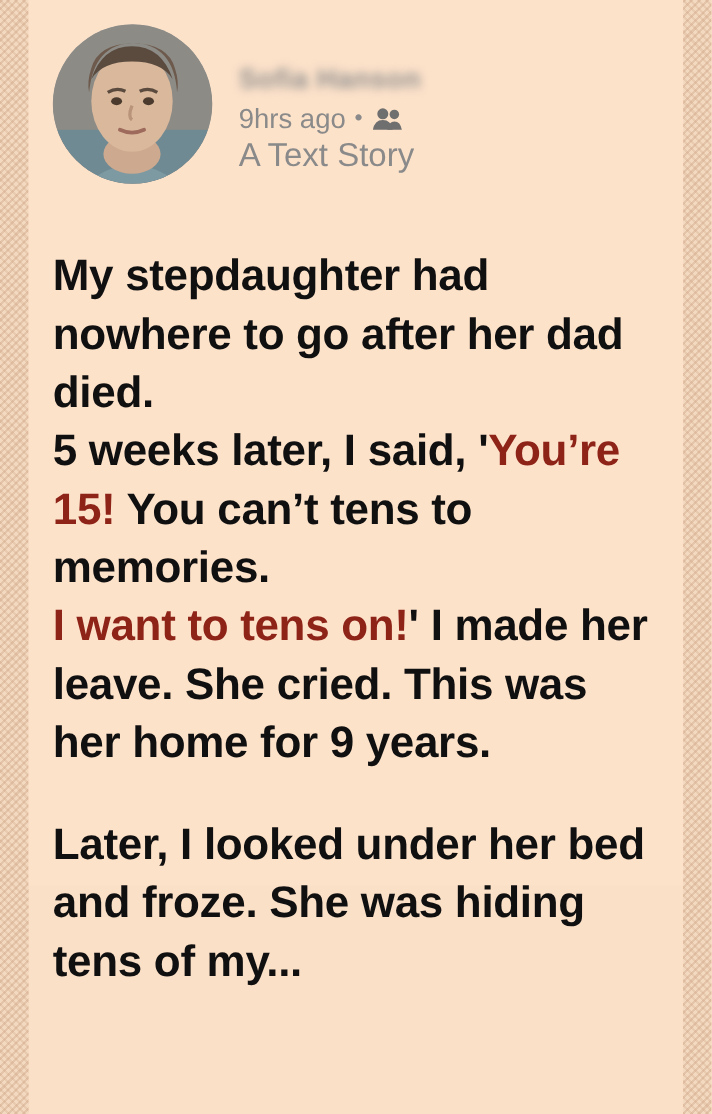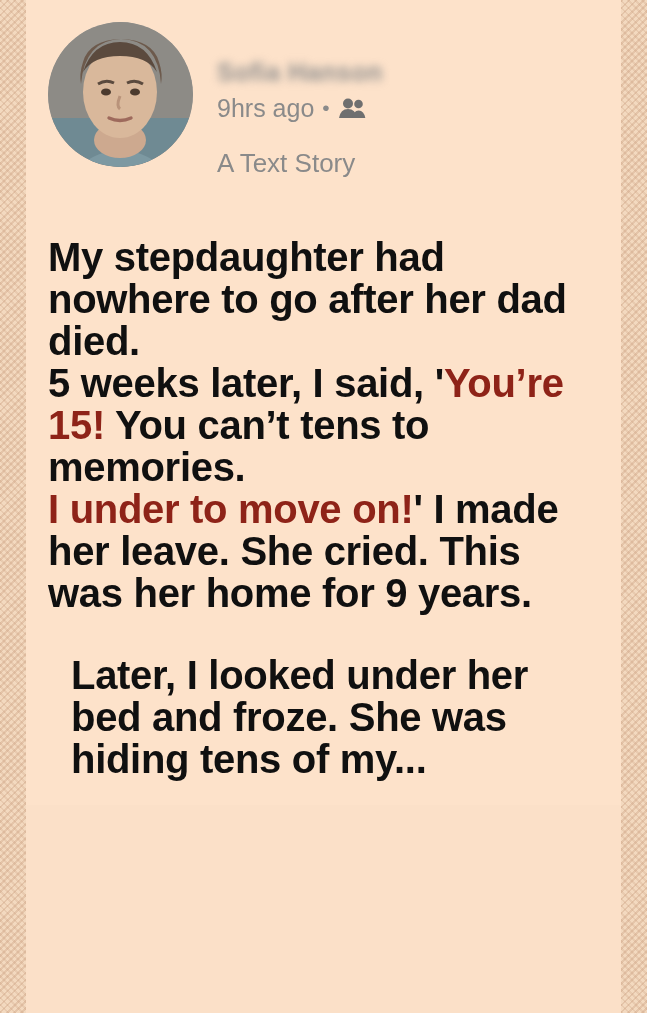--- a/index.html
+++ b/index.html
@@ -85,39 +85,38 @@
     margin: 0 8px;
     font-size: 21px;
     color: #8a8a8a;
   }
   .audience-icon {
     display: inline-flex;
     align-items: center;
     color: #6f6f6f;
   }
   .story-type {
-    margin-top: 25px;
-    font-size: 26px;
+    margin-top: 4px;
+    font-size: 30px;
     color: #8a8a8a;
     line-height: 30px;
   }
   .story-body {
     padding: 58px 30px 0 22px;
     font-size: 40px;
     font-weight: bold;
-    line-height: 42px;
+    line-height: 53px;
     color: #101010;
     letter-spacing: -0.3px;
   }
   .story-body p {
     margin: 0;
   }
   .story-body p.gap {
     margin-top: 40px;
-    margin-left: 23px;
   }
   .hl {
     color: #8e2318;
   }
 </style>
 </head>
 <body>
 
 <div class="page">
 
@@ -168,18 +167,18 @@
           </span>
         </div>
         <div class="story-type">A Text Story</div>
       </div>
 
     </div>
 
     <div class="story-body">
         <p><span>My stepdaughter had nowhere to go after her dad died.</span></p>
         <p><span>5 weeks later, I said, '</span><span class="hl">You’re 15!</span><span> You can’t tens to memories.</span></p>
-        <p><span class="hl">I under to move on!</span><span>' I made her leave. She cried. This was her home for 9 years.</span></p>
+        <p><span class="hl">I want to tens on!</span><span>' I made her leave. She cried. This was her home for 9 years.</span></p>
         <p class="gap"><span>Later, I looked under her bed and froze. She was hiding tens of my...</span></p>
       </div>
 
   </div>
 </div>
 
 </body></html>

